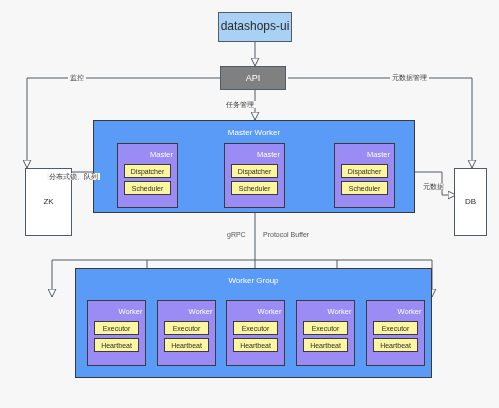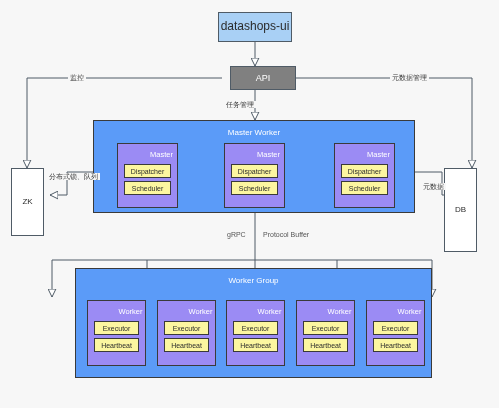--- a/index.html
+++ b/index.html
@@ -149,25 +149,25 @@
       <path d="M52,260 L52,297" marker-end="url(#arw)"></path>
       <path d="M147,260 L147,297" marker-end="url(#arw)"></path>
       <path d="M255,260 L255,297" marker-end="url(#arw)"></path>
       <path d="M337,260 L337,297" marker-end="url(#arw)"></path>
       <path d="M432,260 L432,297" marker-end="url(#arw)"></path>
     </g>
   </svg>
 
   <div class="node ui-box" style="left:218px;top:12px;width:74px;height:30px;">datashops-ui</div>
 
-  <div class="node api-box" style="left:230px;top:66px;width:66px;height:24px;">API</div>
-
-  <div class="node store-box" style="left:11px;top:168px;width:33px;height:68px;">ZK</div>
-
-  <div class="node store-box" style="left:444px;top:168px;width:33px;height:84px;">DB</div>
+  <div class="node api-box" style="left:220px;top:66px;width:66px;height:24px;">API</div>
+
+  <div class="node store-box" style="left:25px;top:168px;width:47px;height:68px;">ZK</div>
+
+  <div class="node store-box" style="left:454px;top:168px;width:33px;height:68px;">DB</div>
 
   <div class="node group-box" style="left:93px;top:120px;width:322px;height:93px;">
     <span>Master Worker</span>
   </div>
 
   <div class="proc-box" style="left:117px;top:143px;width:61px;height:65px;">
     <div class="proc-title">Master</div>
     <div class="sub-box">Dispatcher</div>
     <div class="sub-box">Scheduler</div>
   </div>

